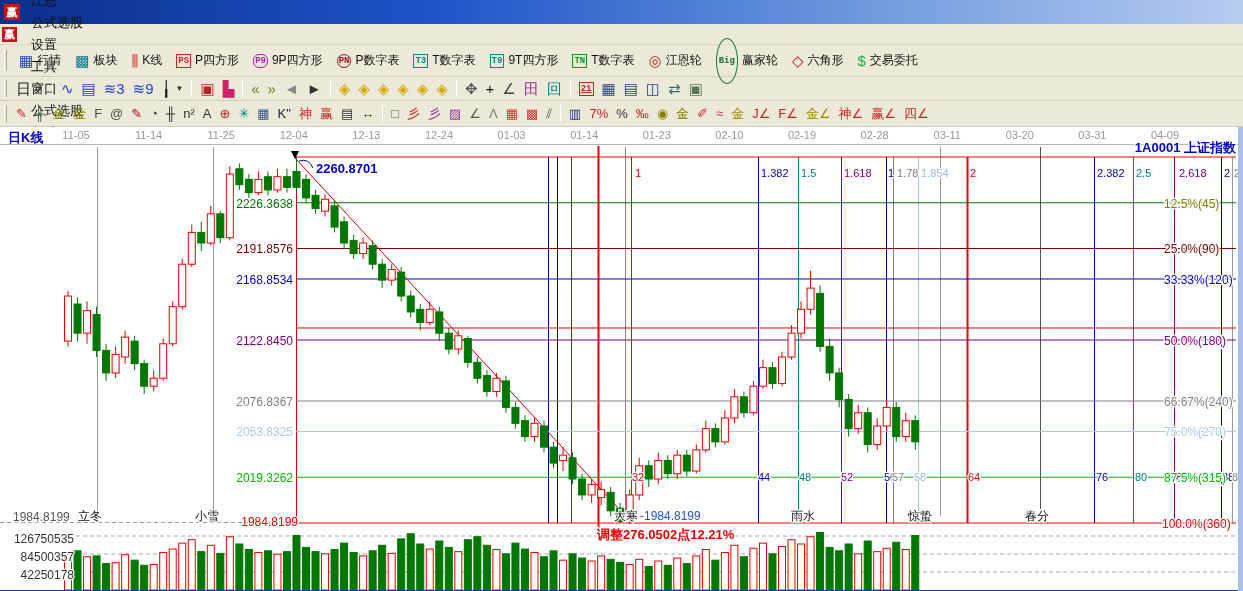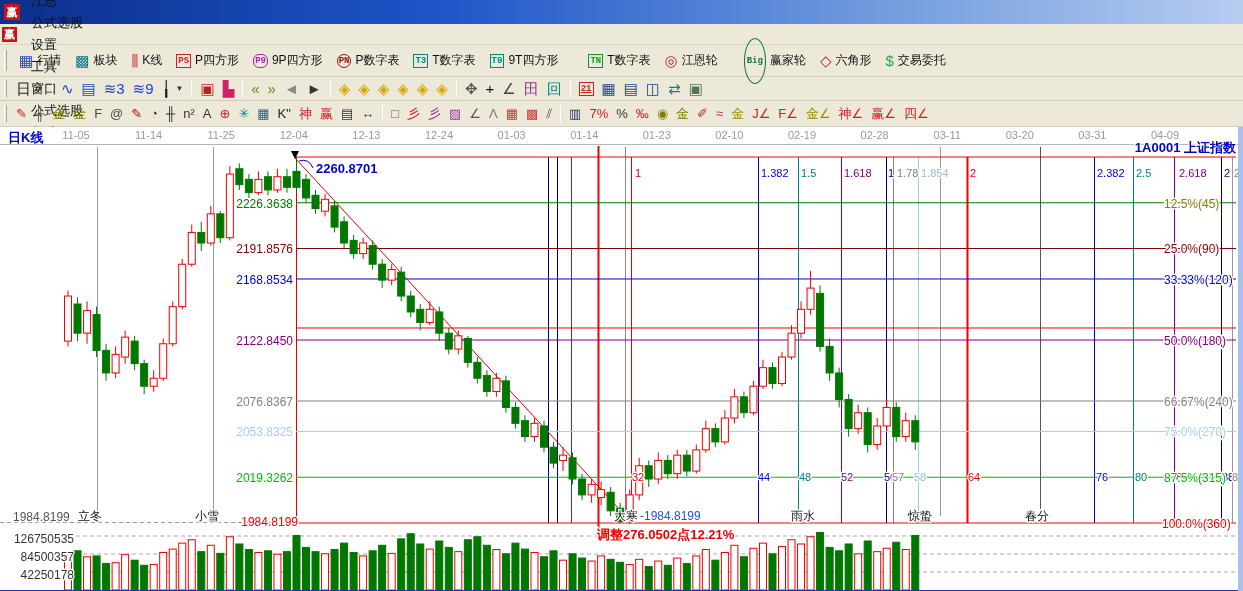--- a/index.html
+++ b/index.html
@@ -19,21 +19,21 @@
   .tb2{height:24px;}
   .tb3{height:26px;}
   .grip{width:3px;height:70%;border-left:1px solid #fff;border-right:1px solid #a8a49a;margin:0 5px 0 2px;flex:none;}
   .tbtn{display:inline-flex;align-items:center;gap:4px;padding:1px 6px;border:1px solid transparent;
     font-size:12px;color:#111;cursor:default;flex:none;}
   .tb2 .tbtn,.tb3 .tbtn{padding:1px 3px;}
   .glyph{font-size:15px;line-height:15px;}
   .tb3 .glyph{font-size:13px;line-height:14px;}
   .badge{font-size:9px;font-weight:bold;line-height:10px;padding:1px 1px;border:1px solid currentColor;
     font-family:"Liberation Mono","DejaVu Sans Mono",monospace;}
-  .badge.round{border-radius:50%;padding:17px 2px;margin-left:12px;}
+  .badge.round{border-radius:50%;padding:17px 2px;}
   .caret{font-size:8px;color:#333;margin-left:1px;}
   .sep{width:1px;height:70%;background:#b8b4a8;border-right:1px solid #fff;margin:0 4px;flex:none;}
   .chartwrap{height:464px;background:#fff;border-right:5px solid #a9c1e8;width:1243px;}
   #chart-svg{display:block;}
   #chart-svg text{font-family:"Liberation Sans","DejaVu Sans",sans-serif;}
 </style>
 </head>
 <body>
 
 <div class="app">
@@ -86,21 +86,21 @@
       </span>
       <span class="tbtn">
         <span class="badge" style="color: rgb(0, 136, 136);">T3</span>
         <span>T数字表</span>
       </span>
       <span class="tbtn">
         <span class="badge" style="color: rgb(0, 136, 136);">T9</span>
         <span>9T四方形</span>
       </span>
       <span class="tbtn">
-        <span class="badge" style="color: rgb(17, 153, 34); margin-left: 16px;">TN</span>
+        <span class="badge" style="color: rgb(17, 153, 34);">TN</span>
         <span>T数字表</span>
       </span>
       <span class="tbtn">
         <span class="glyph" style="color: rgb(187, 34, 34);">◎</span>
         <span>江恩轮</span>
       </span>
       <span class="tbtn">
         <span class="badge round" style="color: rgb(17, 119, 51);">Big</span>
         <span>赢家轮</span>
       </span>

